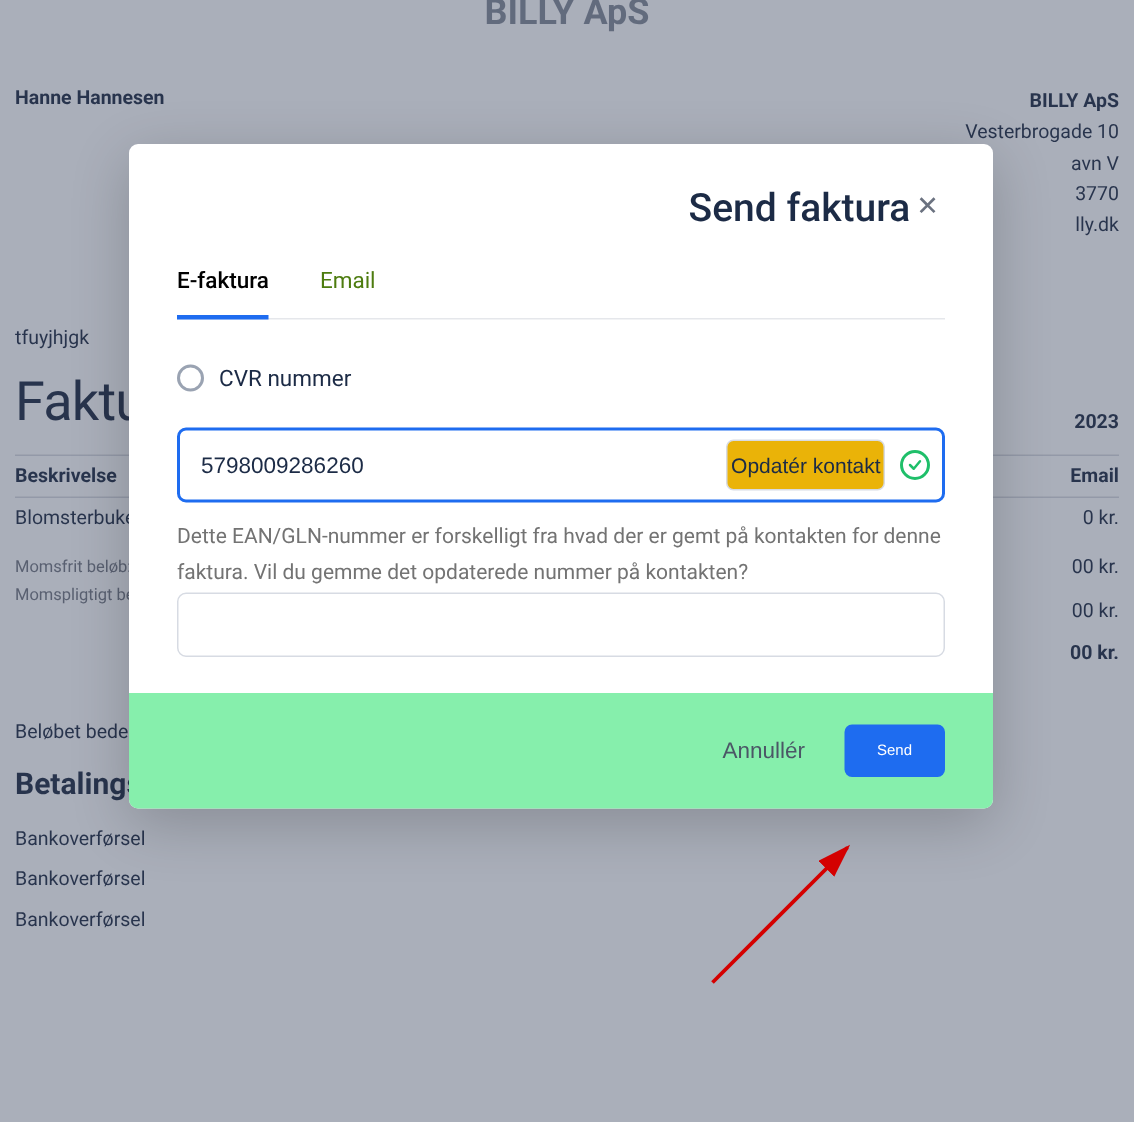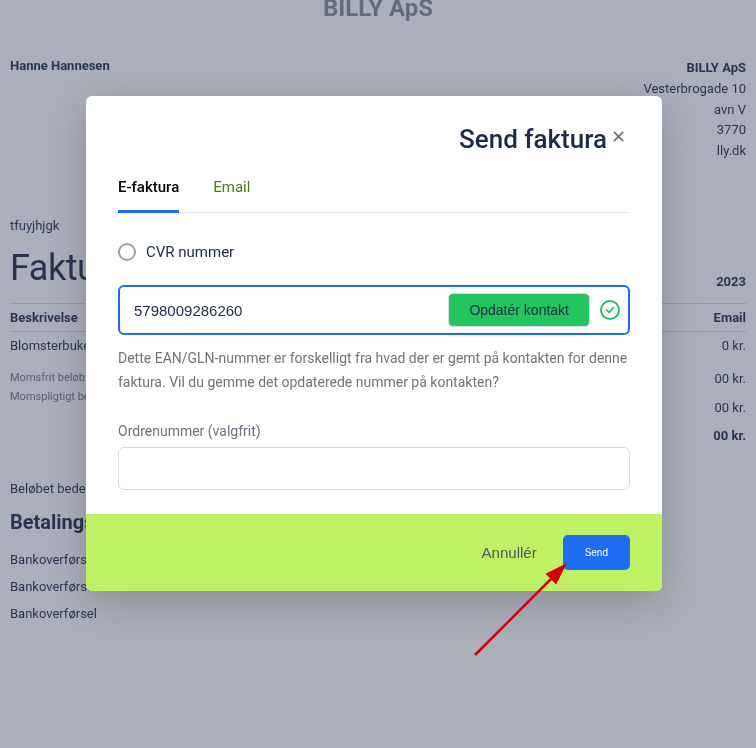--- a/index.html
+++ b/index.html
@@ -154,24 +154,24 @@
     }
     .ean-input {
       flex: 1;
       border: none;
       outline: none;
       font-size: 15px;
       color: #1c2b46;
       background: transparent;
     }
     .update-btn {
-      background: #22c55e;
+      background: #eab308;
       border: 1px solid #d7dbe3;
       border-radius: 5px;
-      padding: 8px 20px;
+      padding: 8px 2px;
       font-size: 14px;
       color: #1c2b46;
       cursor: pointer;
     }
     .check-circle {
       width: 20px;
       height: 20px;
       border: 2px solid #1fbf6a;
       border-radius: 50%;
       display: inline-flex;
@@ -194,21 +194,21 @@
     }
     .order-input {
       width: 100%;
       border: 1px solid #d7dbe3;
       border-radius: 6px;
       padding: 12px 14px;
       font-size: 15px;
       outline: none;
     }
     .modal-footer {
-      background: #bef264;
+      background: #86efac;
       padding: 20px 32px;
       display: flex;
       justify-content: flex-end;
       gap: 18px;
       align-items: center;
       border-radius: 0 0 6px 6px;
     }
     .cancel-btn {
       background: none;
       border: none;
@@ -308,21 +308,20 @@
       <button class="update-btn">Opdatér kontakt</button>
       <span class="check-circle">
         <svg viewBox="0 0 12 12">
             <path d="M2 6 L5 9 L10 3" stroke="#1fbf6a" stroke-width="2" fill="none" stroke-linecap="round" stroke-linejoin="round"></path>
           </svg>
       </span>
     </div>
 
     <div class="help-text">Dette EAN/GLN-nummer er forskelligt fra hvad der er gemt på kontakten for denne faktura. Vil du gemme det opdaterede nummer på kontakten?</div>
 
-    <div class="order-label">Ordrenummer (valgfrit)</div>
     <input class="order-input" type="text" value="" style="">
   </div>
 
   <div class="modal-footer">
     <button class="cancel-btn">Annullér</button>
     <button class="send-btn">Send</button>
   </div>
 </div>
 
 <svg class="arrow" style="left:460px; top:540px;" width="130" height="130">

